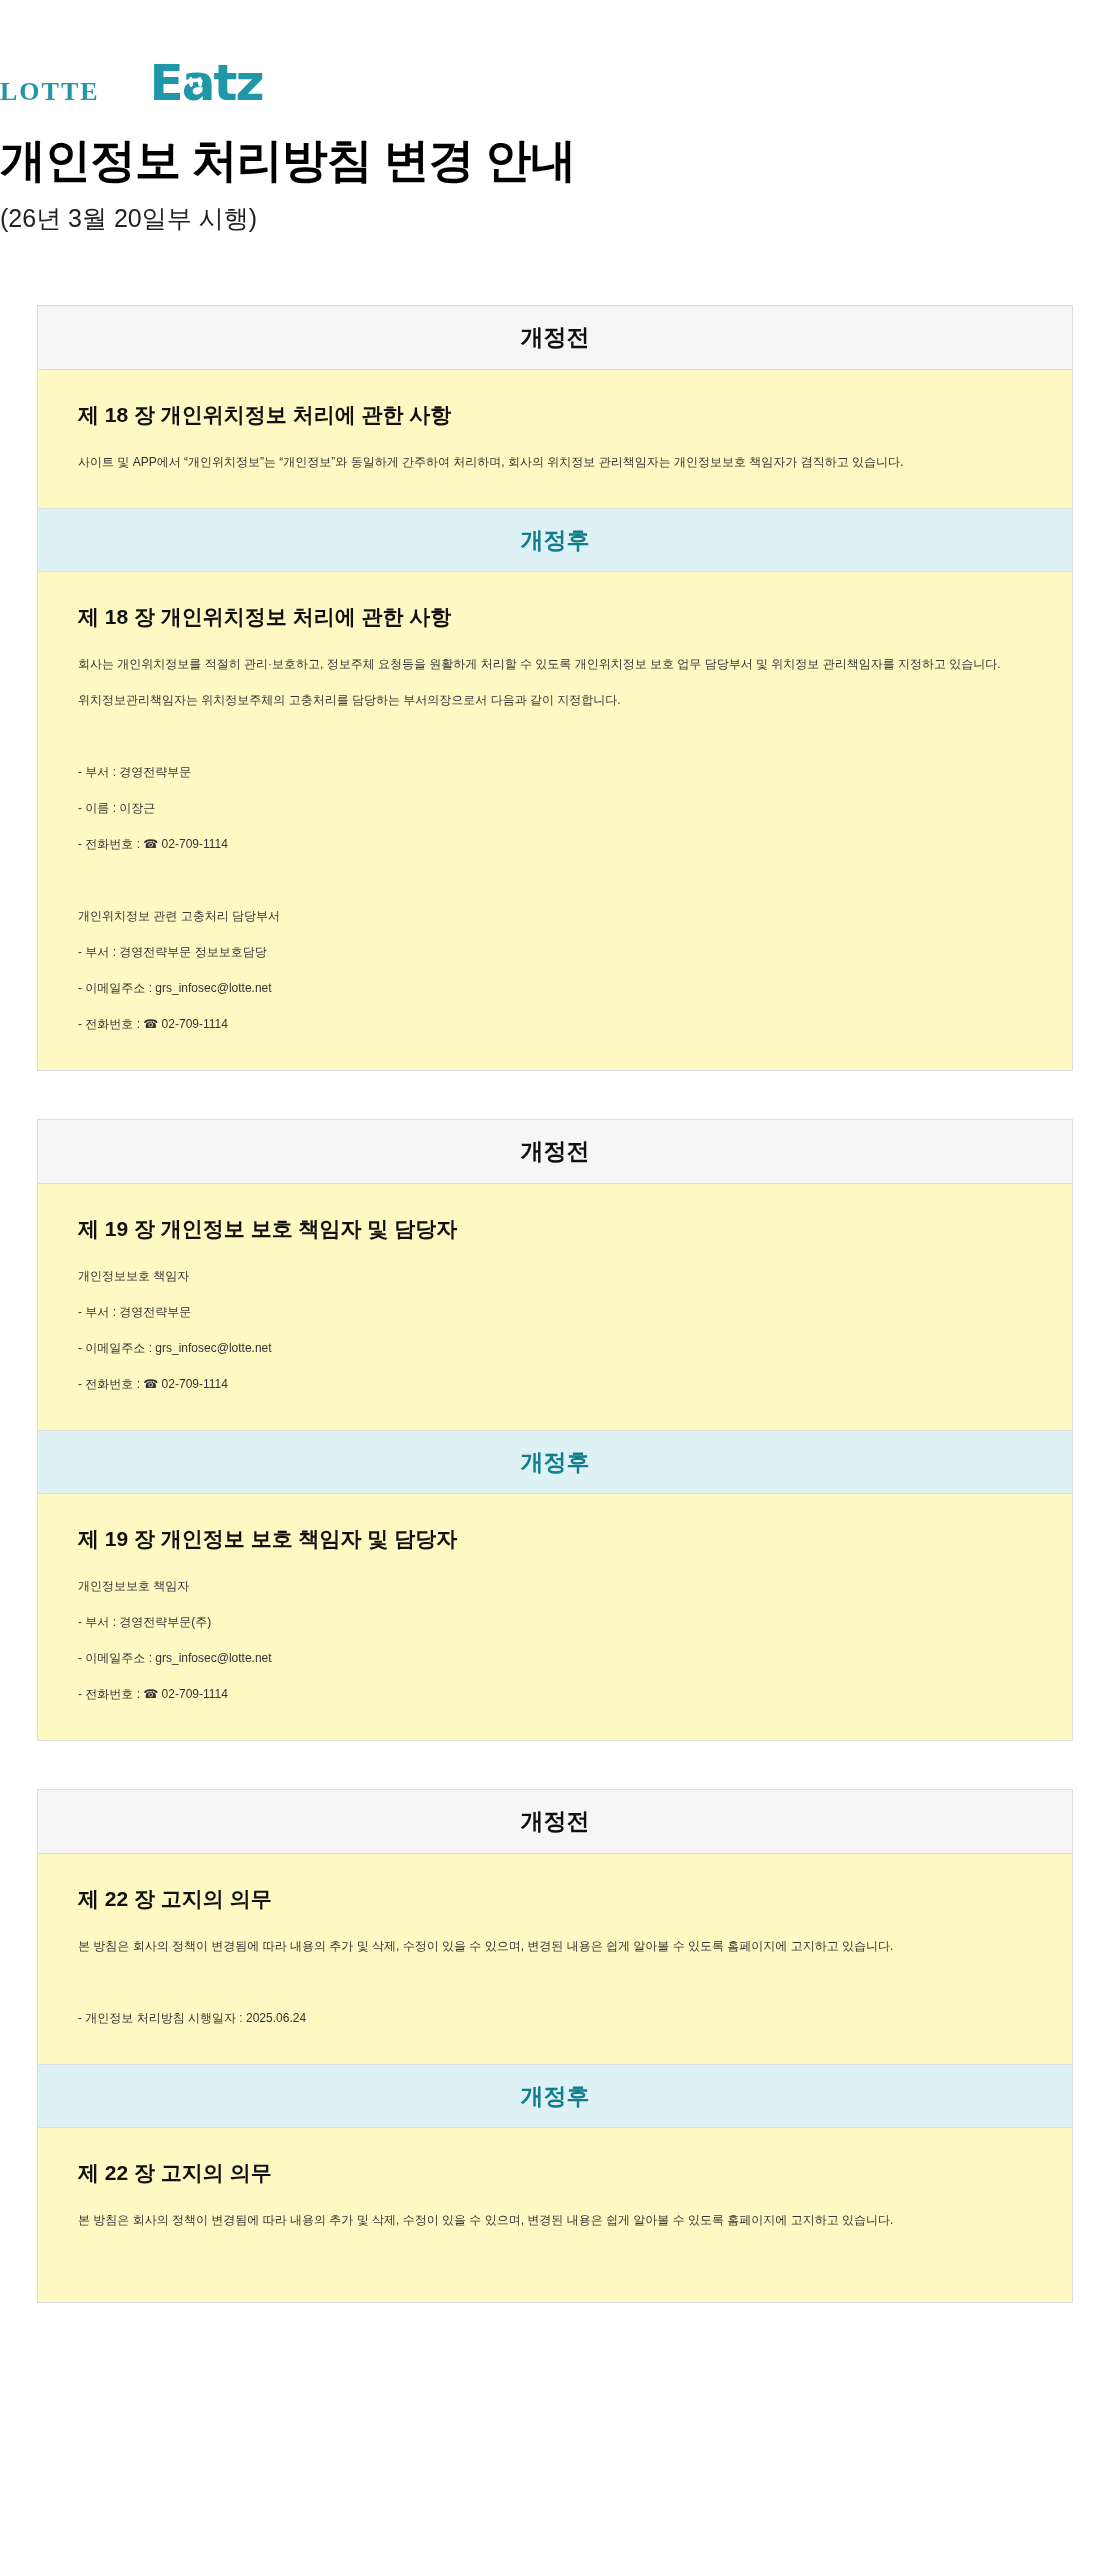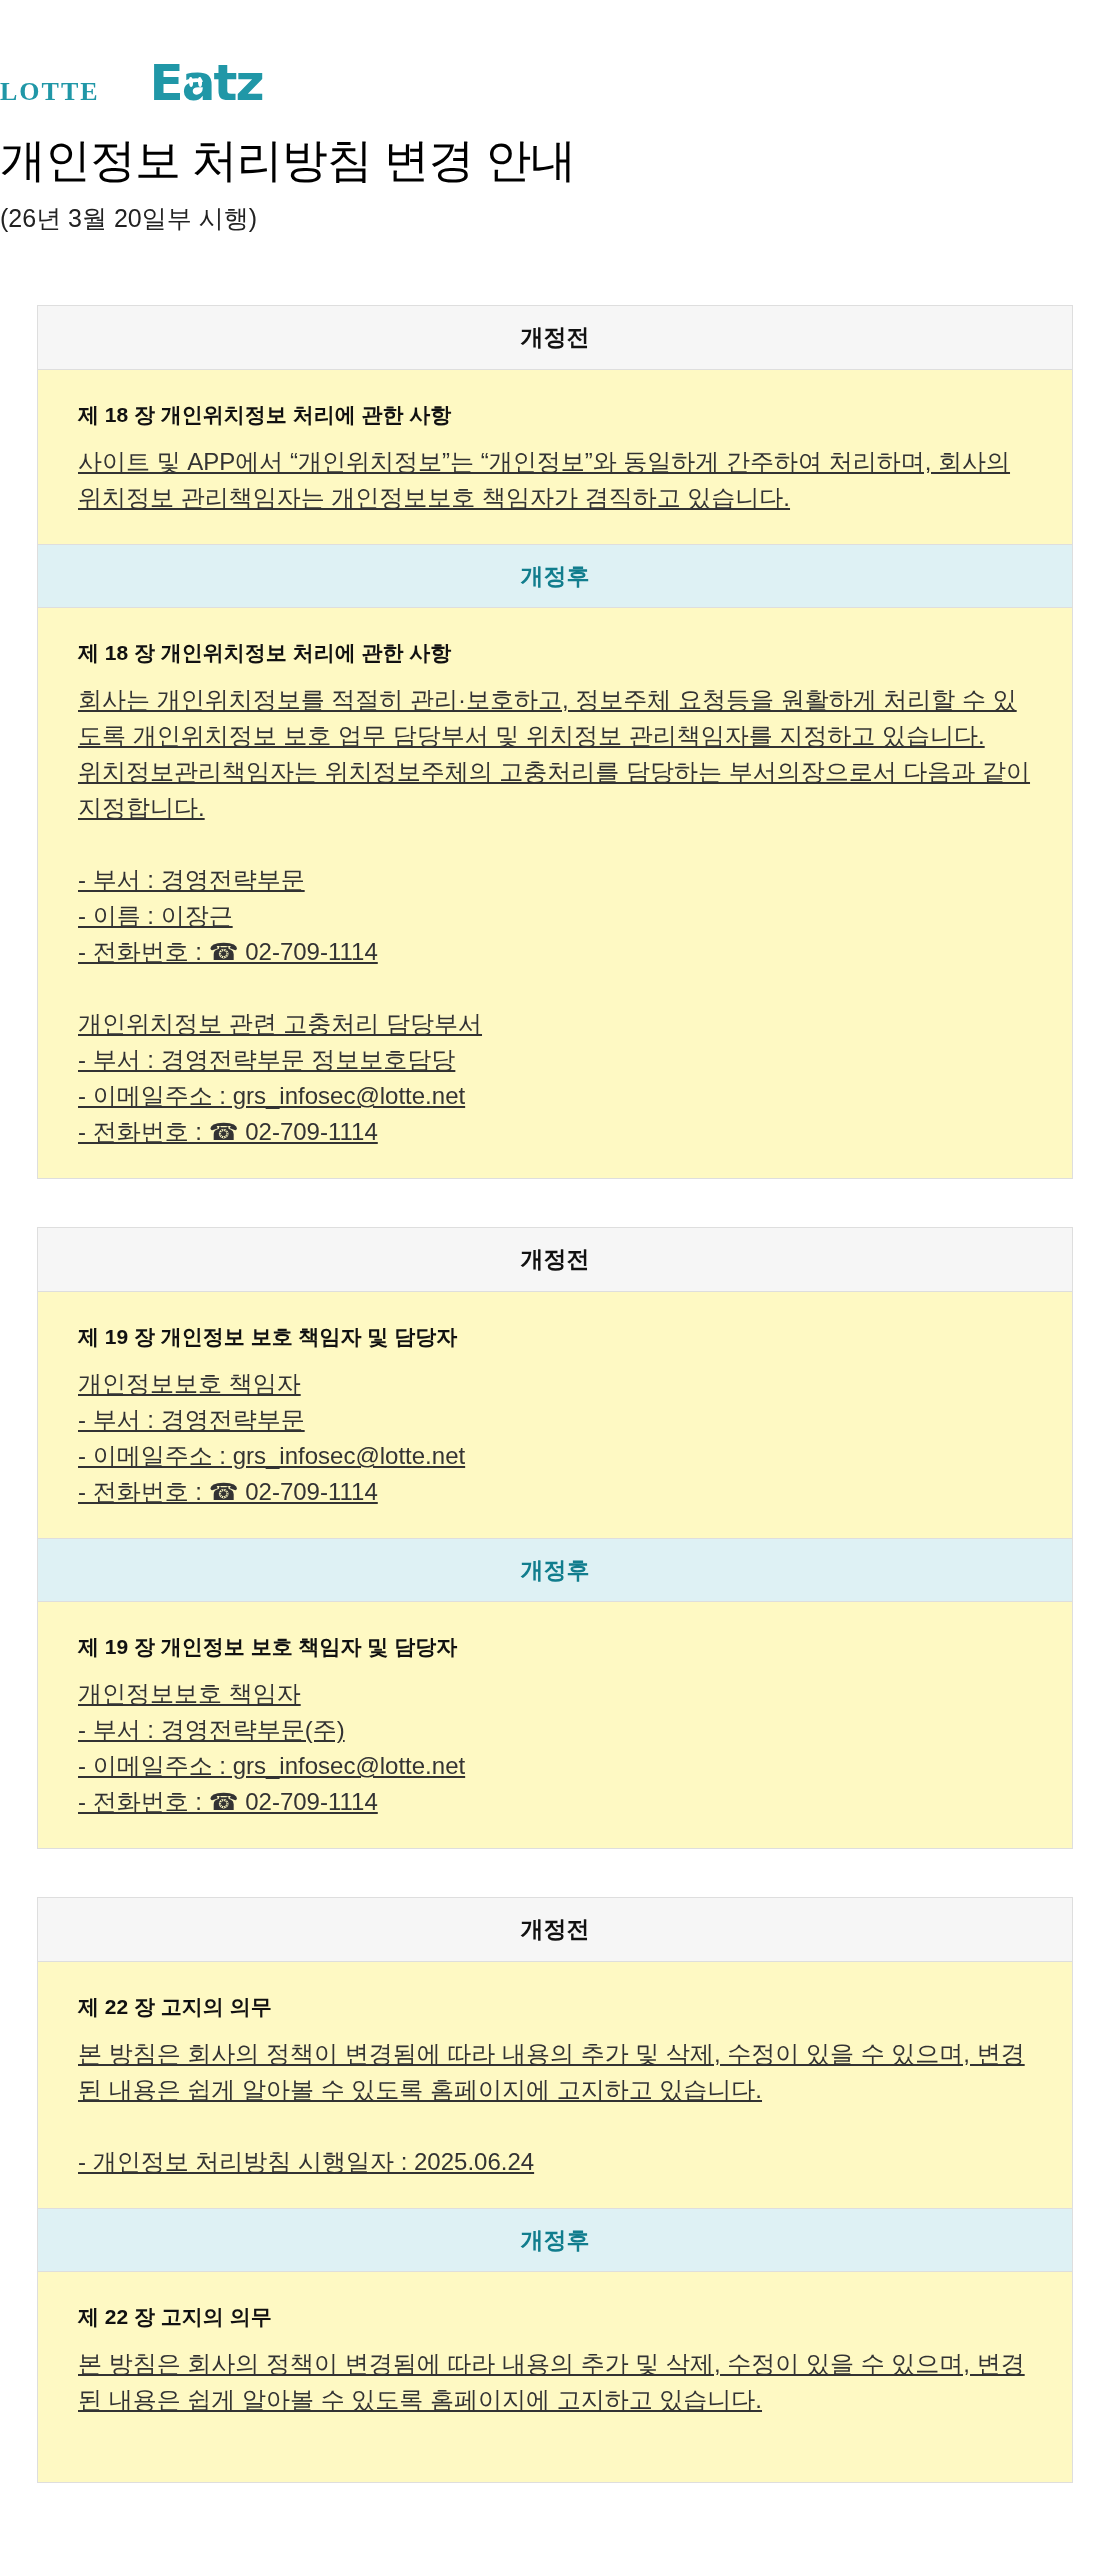--- a/index.html
+++ b/index.html
@@ -49,21 +49,21 @@
     width:4px;height:10px;
     background:#ffffff;
     border-radius:50%;
     transform:rotate(-4deg);
   }
   .logo-eatz::before{left:39px;}
   .logo-eatz::after{left:48px;}
   .page-title{
     margin:24px 0 0;
     font-size:46px;
-    font-weight:400;
+    font-weight:700;
     letter-spacing:-1px;
     color:#000000;
     line-height:1.25;
   }
   .page-subtitle{
     margin:12px 0 0;
     font-size:25px;
     font-weight:400;
     color:#222222;
     line-height:1.35;
@@ -88,26 +88,25 @@
   .row-header.after{background:var(--after-bg);color:var(--after-label);border-top:1px solid var(--border);}
   .row-body{padding:30px 40px 28px;}
   .article-heading{
     font-size:21px;
     font-weight:700;
     color:var(--ink);
     line-height:30px;
     margin:0 0 14px;
   }
   .line{
-    font-size:24px;
+    font-size:12px;
     color:var(--body-ink);
     line-height:36px;
     min-height:36px;
     font-weight:400;
-    text-decoration:underline;
   }
 </style>
 </head>
 <body>
 
 <div class="page">
 
   <header class="page-header">
     <div class="logo">
       <span class="logo-lotte">LOTTE</span>

